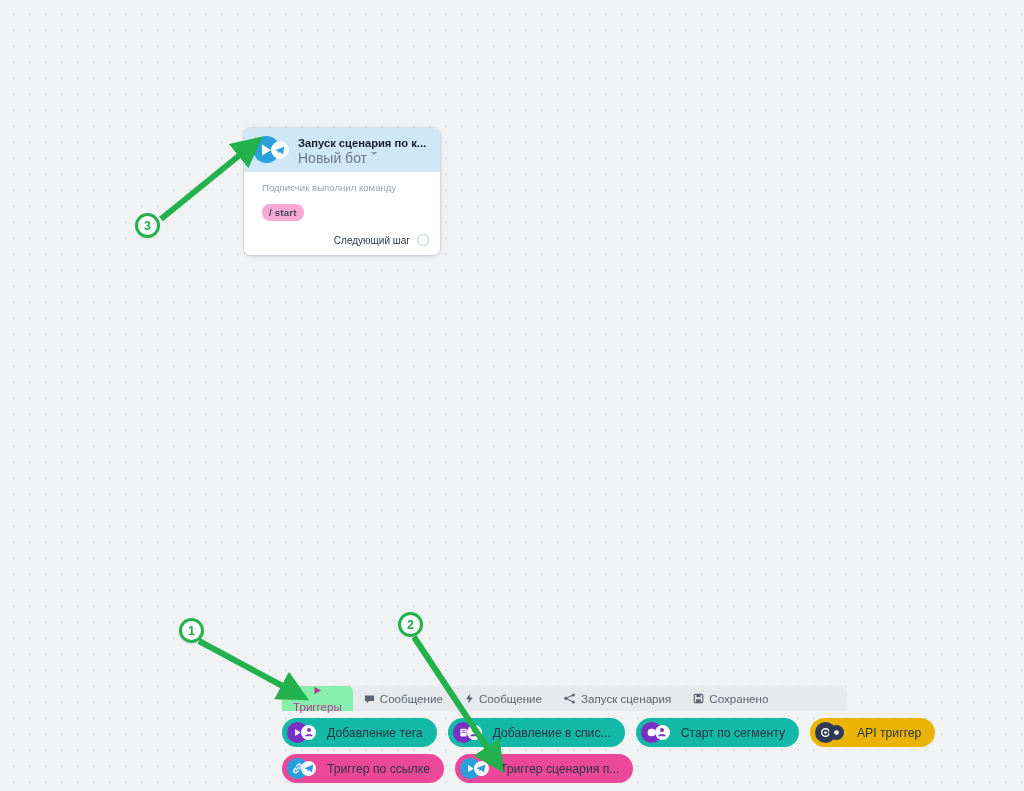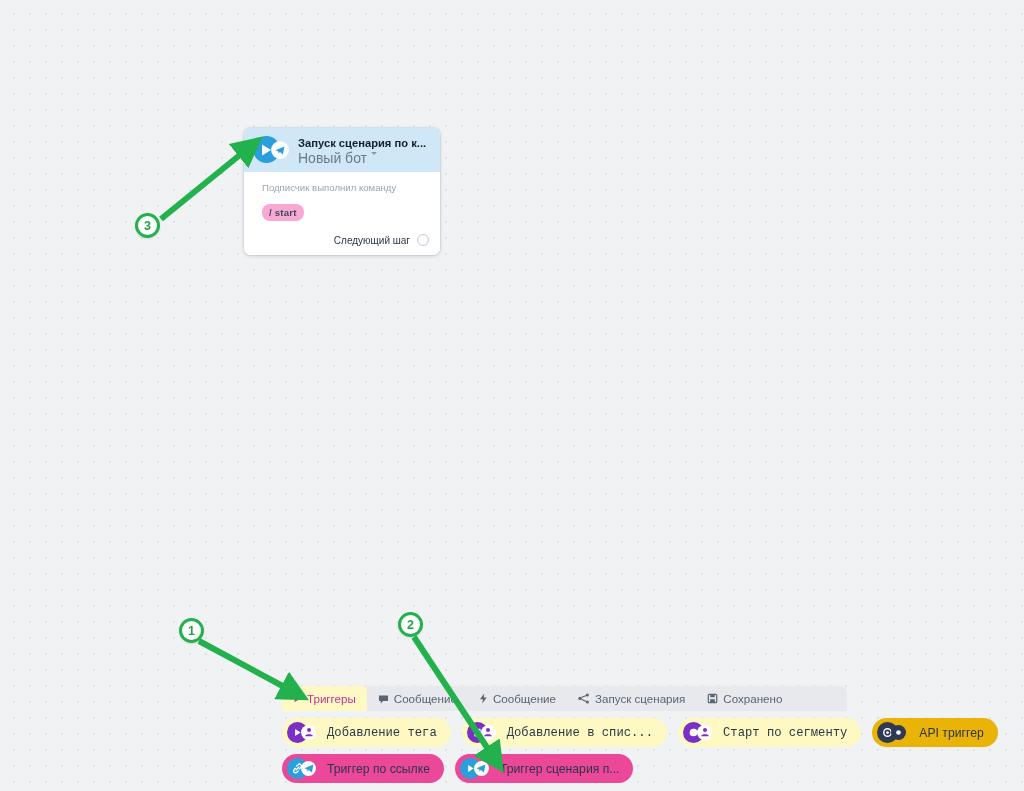--- a/index.html
+++ b/index.html
@@ -100,36 +100,36 @@
   }
   .tab {
     display: flex; align-items: center; gap: 5px;
     padding: 0 11px;
     font-size: 11.6px; color: #5a6472;
     cursor: default;
     border-radius: 5px 5px 0 0;
     white-space: nowrap;
   }
   .tab.active {
-    background: #fef9c3; color: #c0329a; font-weight: normal;
+    background: #86efac; color: #c0329a; font-weight: normal; flex-direction: column;
   }
   .tab .tico { display: flex; align-items: center; }
 
   .chips-area {
     padding-top: 7px;
   }
   .chip-row { display: flex; gap: 11px; margin-bottom: 7px; }
   .chip {
     display: flex; align-items: center; gap: 6px;
     height: 29px; padding: 0 14px 0 5px;
     border-radius: 15px;
     font-size: 12.2px; color: #2b3646;
     white-space: nowrap;
   }
-  .chip.purple { background: #fef9c3; font-family: Liberation Mono, monospace; }
+  .chip.purple { background: #14b8a6; }
   .chip.blue   { background: #ec4899; }
   .chip.navy   { background: #eab308; gap: 8px; }
   .chip-ico { position: relative; width: 34px; height: 22px; flex: 0 0 auto; }
   .ci-a {
     position: absolute; left: 0; top: 0;
     width: 21px; height: 21px; border-radius: 50%;
     display: flex; align-items: center; justify-content: center;
   }
   .ci-b {
     position: absolute; left: 14px; top: 3px;

